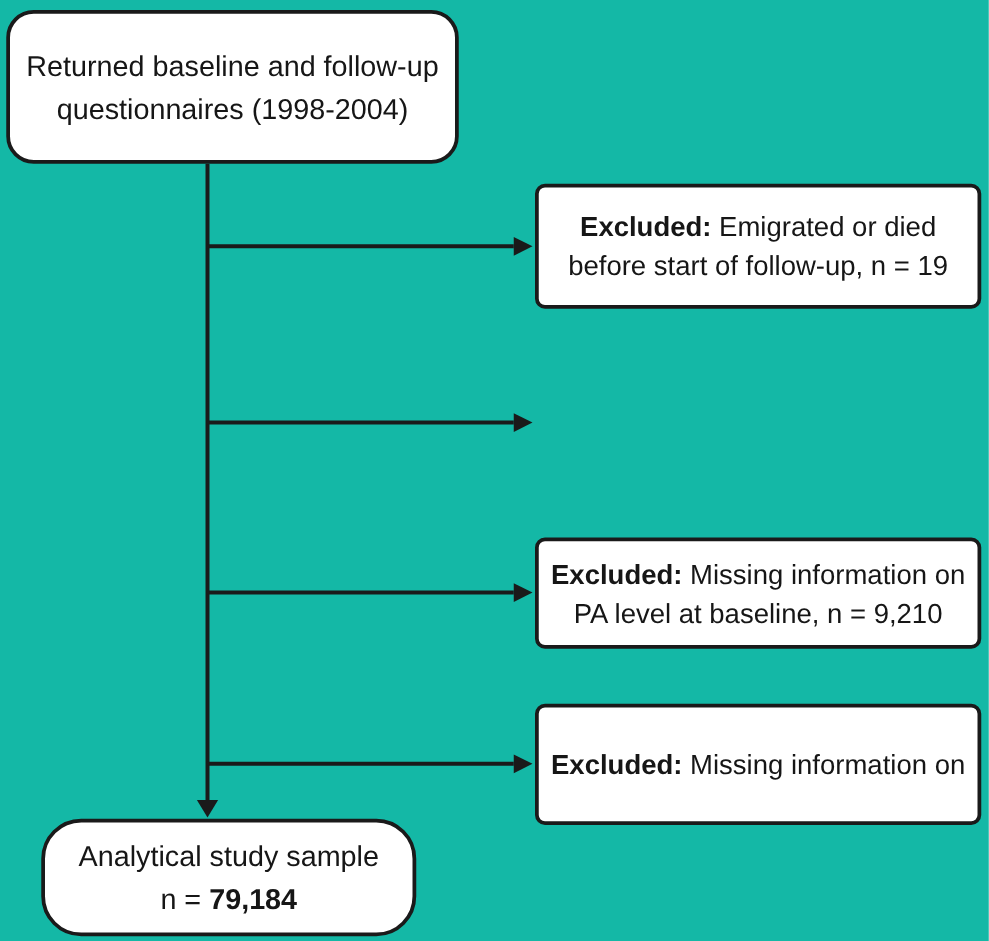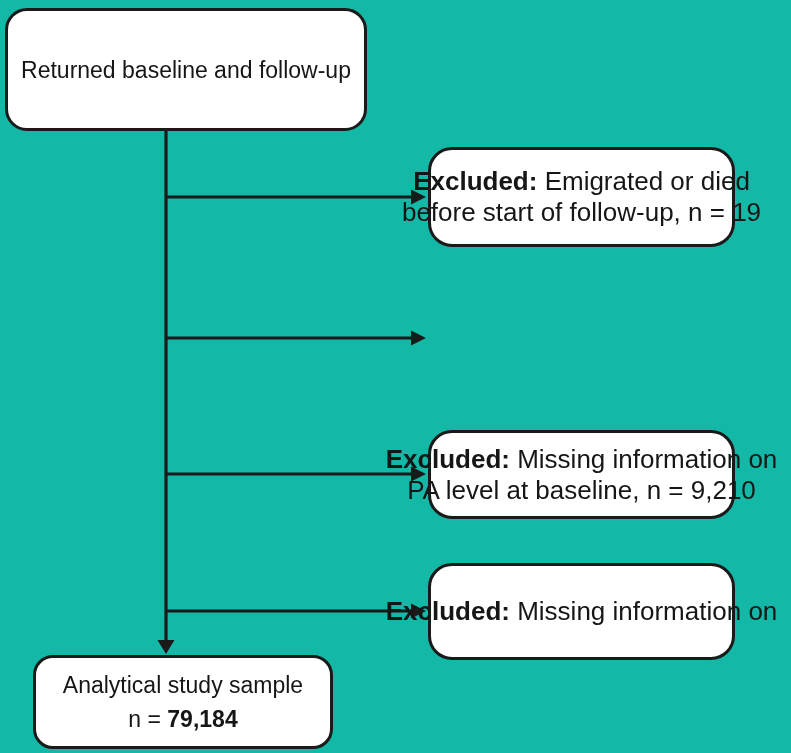--- a/index.html
+++ b/index.html
@@ -39,29 +39,29 @@
     height: 123px;
     border-radius: 22px;
     font-size: 23px;
     line-height: 34px;
   }
   #final-box {
     left: 33px;
     top: 655px;
     width: 300px;
     height: 94px;
-    border-radius: 20px;
+    border-radius: 32px;
     font-size: 23px;
     line-height: 34px;
   }
   .exclusion {
     left: 428px;
-    width: 307px;
-    border-radius: 24px;
-    font-size: 26px;
+    width: 357px;
+    border-radius: 8px;
+    font-size: 22px;
     line-height: 31px;
   }
   #exclusion-1 { top: 147px; height: 100px; }
   #exclusion-2 { top: 292px; height: 92px; }
   #exclusion-3 { top: 430px; height: 89px; }
   #exclusion-4 { top: 563px; height: 97px; }
   b { font-weight: 700; }
   #connectors {
     position: absolute;
     left: 0;
@@ -95,20 +95,21 @@
 
     <line x1="166" y1="474" x2="411" y2="474"></line>
     <polygon points="411,466.5 411,481.5 426,474"></polygon>
 
     <line x1="166" y1="611" x2="411" y2="611"></line>
     <polygon points="411,603.5 411,618.5 426,611"></polygon>
   </svg>
 
   <div class="box" id="top-box">
     <div class="line">Returned baseline and follow-up</div>
+    <div class="line">questionnaires (1998-2004)</div>
   </div>
 
   <div class="box exclusion" id="exclusion-1">
     <div class="line"><b>Excluded:</b> <span>Emigrated or died</span></div>
     <div class="line">before start of follow-up, n = 19</div>
   </div>
 
 
   <div class="box exclusion" id="exclusion-3">
     <div class="line"><b>Excluded:</b> <span>Missing information on</span></div>

